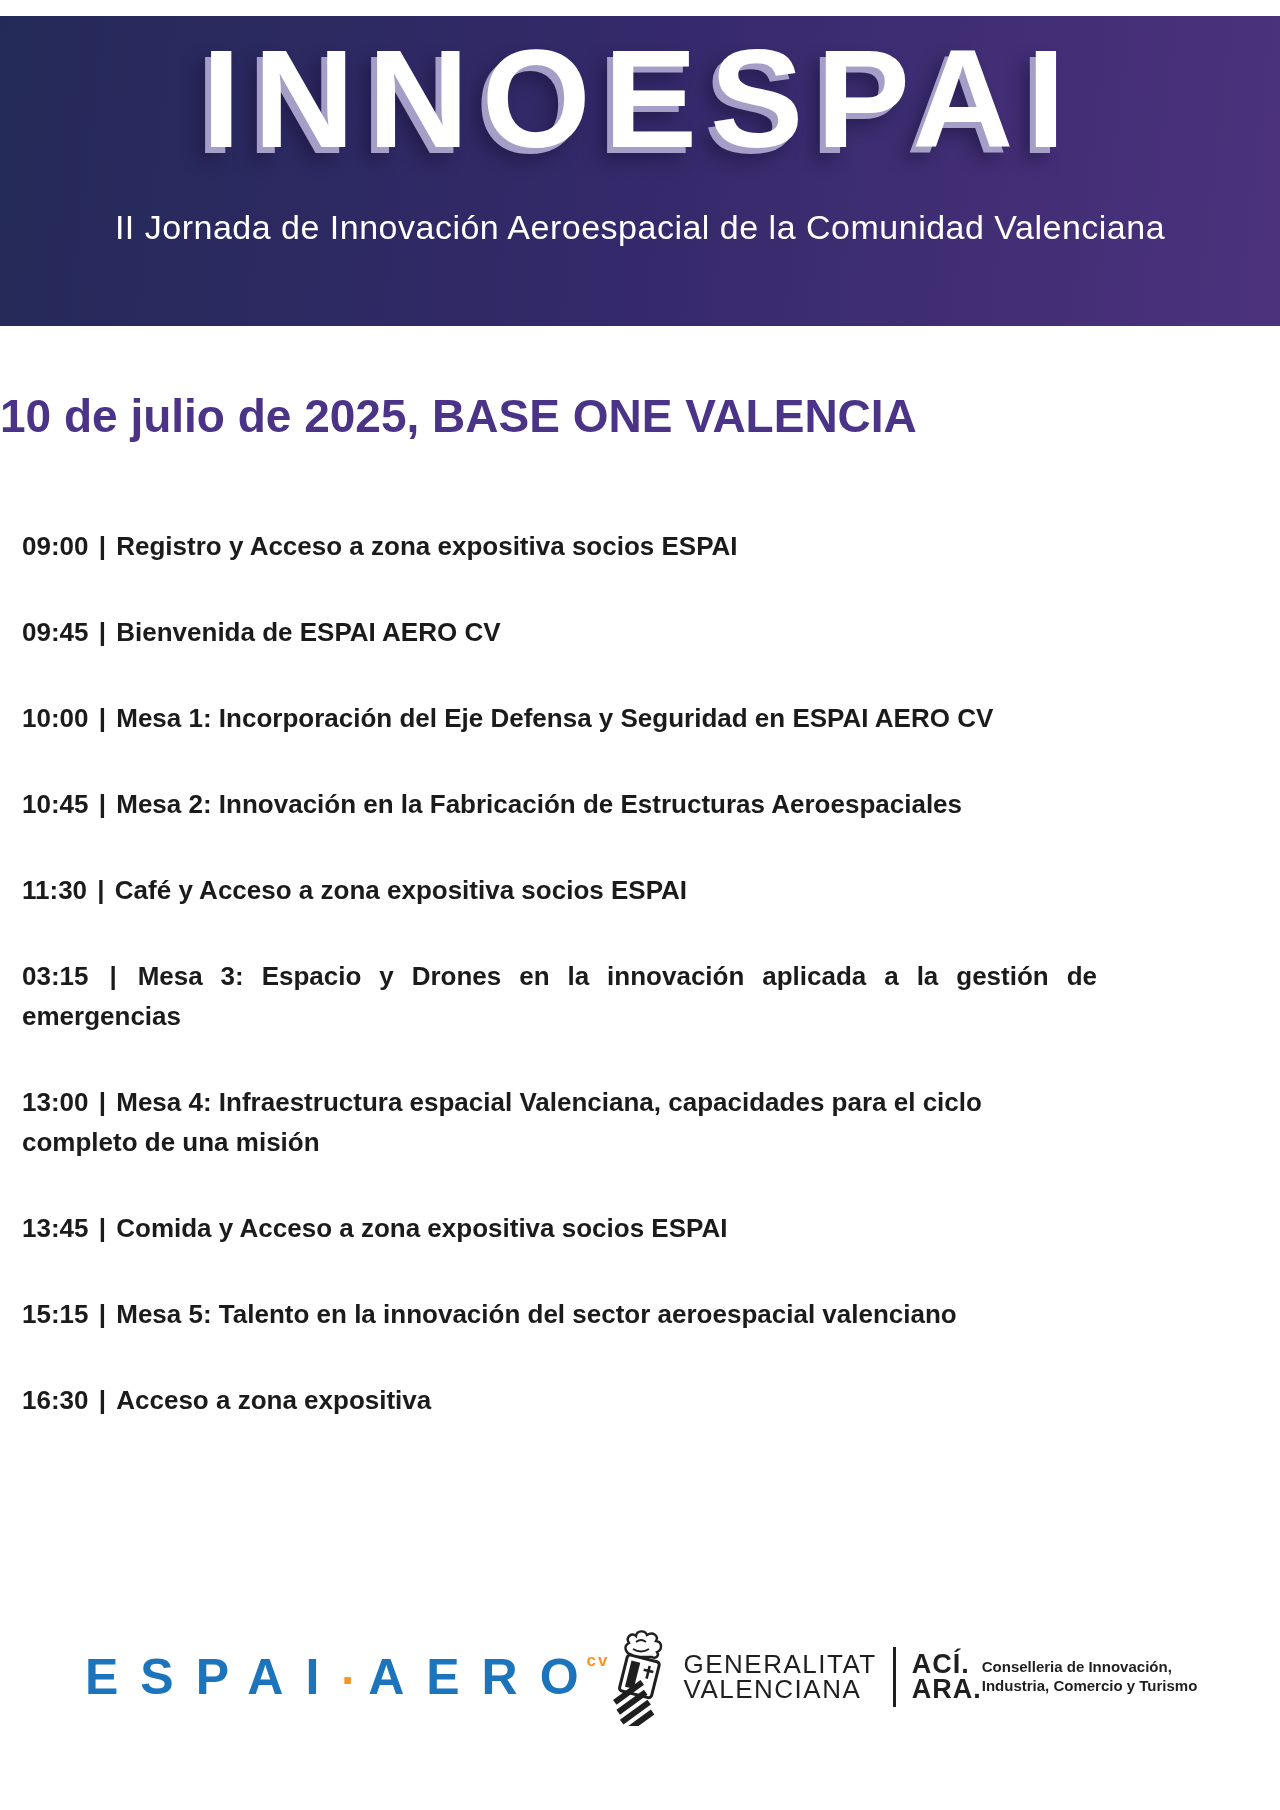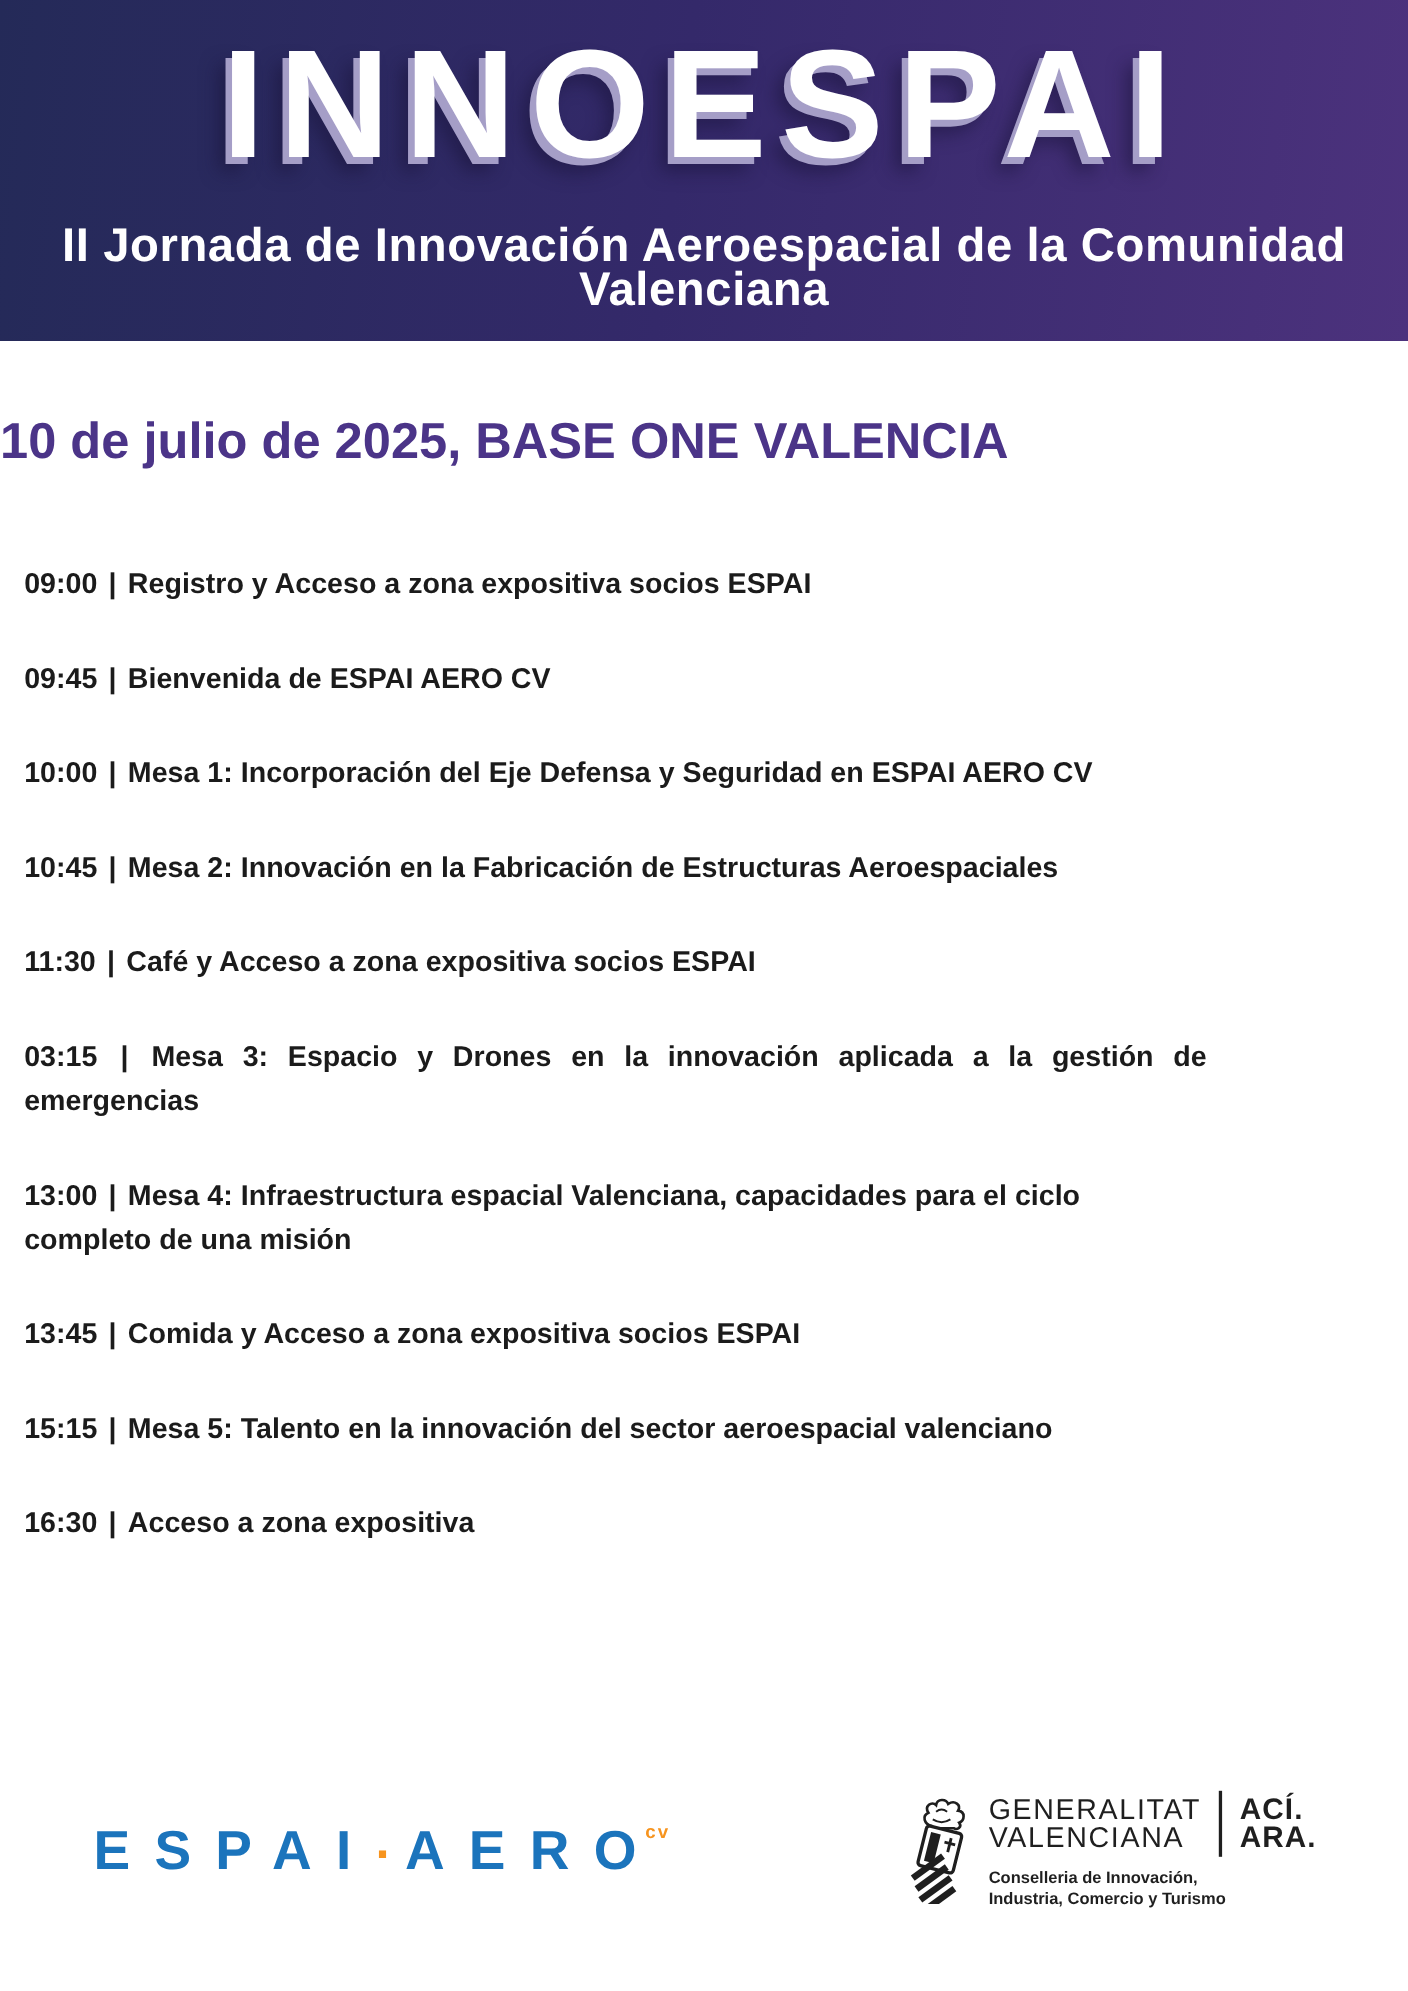--- a/index.html
+++ b/index.html
@@ -15,29 +15,29 @@
   html,body{margin:0;padding:0;}
   body{
     width:1280px;height:1810px;position:relative;overflow:hidden;
     background:#ffffff;color:var(--body-text);
     font-family:"Liberation Sans","DejaVu Sans",sans-serif;
   }
   
   .banner{
     height:310px;width:100%;
     background:linear-gradient(97deg,var(--header-gradient-start) 0%,#34296a 48%,var(--header-gradient-end) 100%);
-    text-align:center;padding-top:12px;
+    text-align:center;margin-top:16px;
   }
   .innoespai{
     color:#ffffff;font-weight:700;font-size:140px;line-height:165px;
     letter-spacing:13px;white-space:nowrap;
     text-shadow:-6px 6px 0 #a59ec7,-12px 12px 16px rgba(23,18,54,.55);
   }
   .banner-subtitle{
-    color:#ffffff;font-size:43px;line-height:40px;margin-top:26px;letter-spacing:.5px;font-weight:bold;
+    color:#ffffff;font-size:34px;line-height:40px;margin-top:26px;letter-spacing:.5px;
   }
   
   .main{}
   .date-heading{
     margin-top:62px;font-size:46px;line-height:56px;font-weight:700;
     color:var(--heading-purple);letter-spacing:0;
   }
   .schedule{
     margin:82px 0 0 22px;width:1075px;
     font-size:26px;font-weight:700;line-height:40px;color:var(--body-text);
@@ -59,21 +59,21 @@
   .espai-logo .dot{
     color:var(--accent-orange);font-size:46px;line-height:46px;
     position:relative;top:-7px;letter-spacing:0;margin:0 14px 0 0;
   }
   .espai-logo .cv{
     color:var(--accent-orange);font-size:17px;line-height:17px;font-weight:700;
     letter-spacing:2px;margin-left:-14px;padding-bottom:2px;
   }
   .gva{display:flex;align-items:center;}
   .gva-emblem{margin-right:12px;flex:0 0 auto;}
-  .gva-right{display:flex;flex-direction:column;justify-content:space-between;}
+  .gva-right{display:flex;flex-direction:row;justify-content:space-between;}
   .gva-top{display:flex;align-items:center;}
   .gva-name{font-size:26px;line-height:25px;letter-spacing:1.5px;color:var(--logo-black);white-space:nowrap;}
   .gva-divider{width:3px;height:60px;background:var(--logo-black);margin:0 16px;}
   .gva-campaign{font-size:27px;line-height:25px;font-weight:700;letter-spacing:1px;color:var(--logo-black);white-space:nowrap;}
   .gva-dept{margin-top:10px;font-size:15px;line-height:19px;font-weight:700;color:var(--logo-black);white-space:nowrap;}
 </style>
 </head>
 <body>
 
 <header class="banner">

